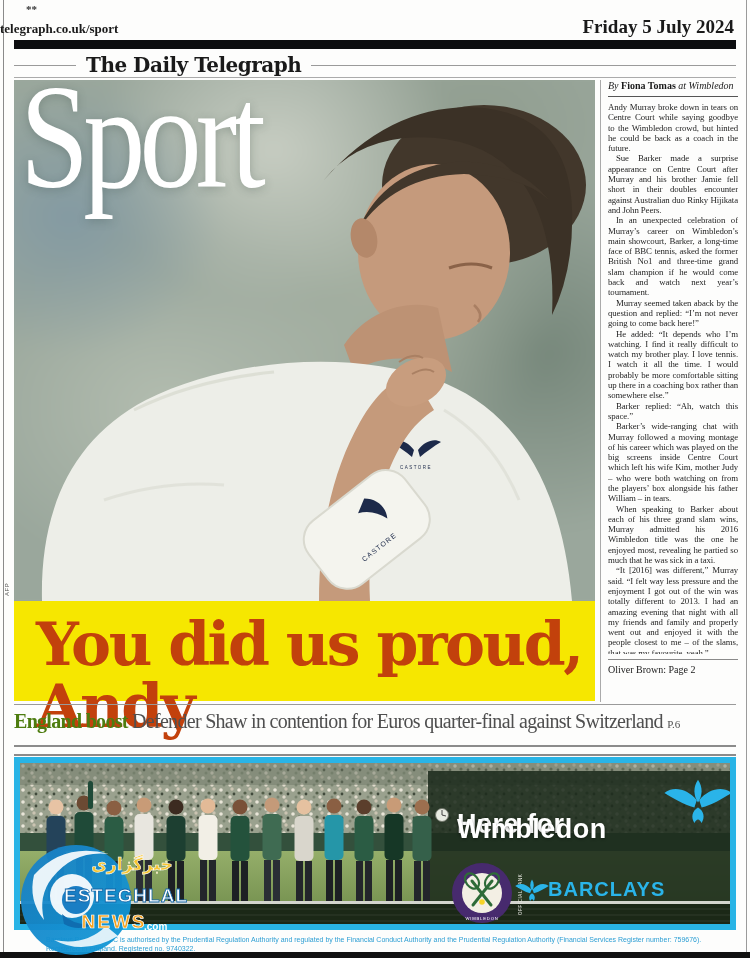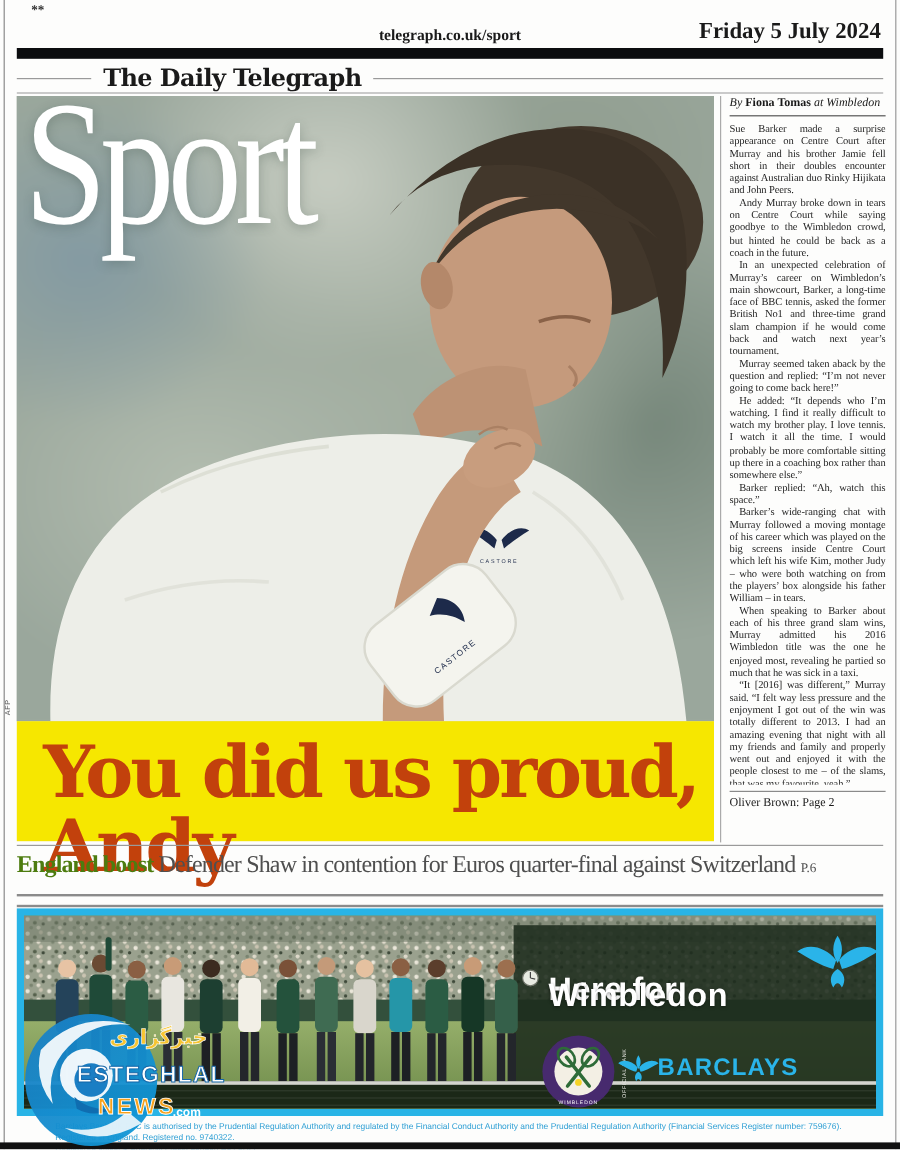--- a/index.html
+++ b/index.html
@@ -7,21 +7,21 @@
         font-family:"Liberation Serif",serif;color:#1a1a1a;}
   .abs{position:absolute;}
   
   .edge-left{left:3px;top:0;width:1px;height:958px;background:#8a8a8a;}
   .edge-right{right:3px;top:0;width:1px;height:958px;background:#9a9a9a;}
   .bottom-bar{left:0;right:0;bottom:0;height:6px;background:#111;}
 
   
   .edition-mark{left:26px;top:3px;font-size:11px;font-weight:700;color:#333;}
   .date{right:16px;top:16px;font-size:19px;font-weight:700;}
-  .site-url{left:0;right:0;top:21px;text-align:center;font-size:13px;font-weight:600;}
+  .site-url{left:0;right:0;top:21px;text-align:left;font-size:13px;font-weight:600;}
   .topbar{left:14px;right:14px;top:40px;height:9px;background:#0c0d0f;}
   .mast-row{left:14px;right:14px;top:54px;height:22px;display:flex;align-items:center;}
   .mast-line{height:1px;background:#9a9a9a;}
   .ml1{flex:0 0 62px;} .ml2{flex:1;}
   .masthead{font-family:"DejaVu Serif",serif;font-weight:800;font-size:20px;
             letter-spacing:-0.5px;padding:0 10px;white-space:nowrap;}
   .rule-top{left:14px;right:14px;top:77px;height:1px;background:#aaa;}
 
   
   .photo{left:14px;top:80px;width:581px;height:521px;overflow:hidden;background:#9aa79c;}
@@ -151,22 +151,22 @@
 
   <div class="abs col-rule"></div>
   <div class="abs article">
     <div class="byline">
       <span class="it">By</span>
       <span class="bold">Fiona Tomas</span>
       <span class="it">at Wimbledon</span>
     </div>
     <div class="byline-rule"></div>
     <div class="paras">
+        <p>Andy Murray broke down in tears on Centre Court while saying goodbye to the Wimbledon crowd, but hinted he could be back as a coach in the future.</p>
         <p>Sue Barker made a surprise appearance on Centre Court after Murray and his brother Jamie fell short in their doubles encounter against Australian duo Rinky Hijikata and John Peers.</p>
-        <p>Andy Murray broke down in tears on Centre Court while saying goodbye to the Wimbledon crowd, but hinted he could be back as a coach in the future.</p>
         <p>In an unexpected celebration of Murray’s career on Wimbledon’s main showcourt, Barker, a long-time face of BBC tennis, asked the former British No1 and three-time grand slam champion if he would come back and watch next year’s tournament.</p>
         <p>Murray seemed taken aback by the question and replied: “I’m not never going to come back here!”</p>
         <p>He added: “It depends who I’m watching. I find it really difficult to watch my brother play. I love tennis. I watch it all the time. I would probably be more comfortable sitting up there in a coaching box rather than somewhere else.”</p>
         <p>Barker replied: “Ah, watch this space.”</p>
         <p>Barker’s wide-ranging chat with Murray followed a moving montage of his career which was played on the big screens inside Centre Court which left his wife Kim, mother Judy – who were both watching on from the players’ box alongside his father William – in tears.</p>
         <p>When speaking to Barker about each of his three grand slam wins, Murray admitted his 2016 Wimbledon title was the one he enjoyed most, revealing he partied so much that he was sick in a taxi.</p>
         <p>“It [2016] was different,” Murray said. “I felt way less pressure and the enjoyment I got out of the win was totally different to 2013. I had an amazing evening that night with all my friends and family and properly went out and enjoyed it with the people closest to me – of the slams, that was my favourite, yeah.”</p>
       </div>
     <div class="art-foot">Oliver Brown: Page 2</div>
   </div>

